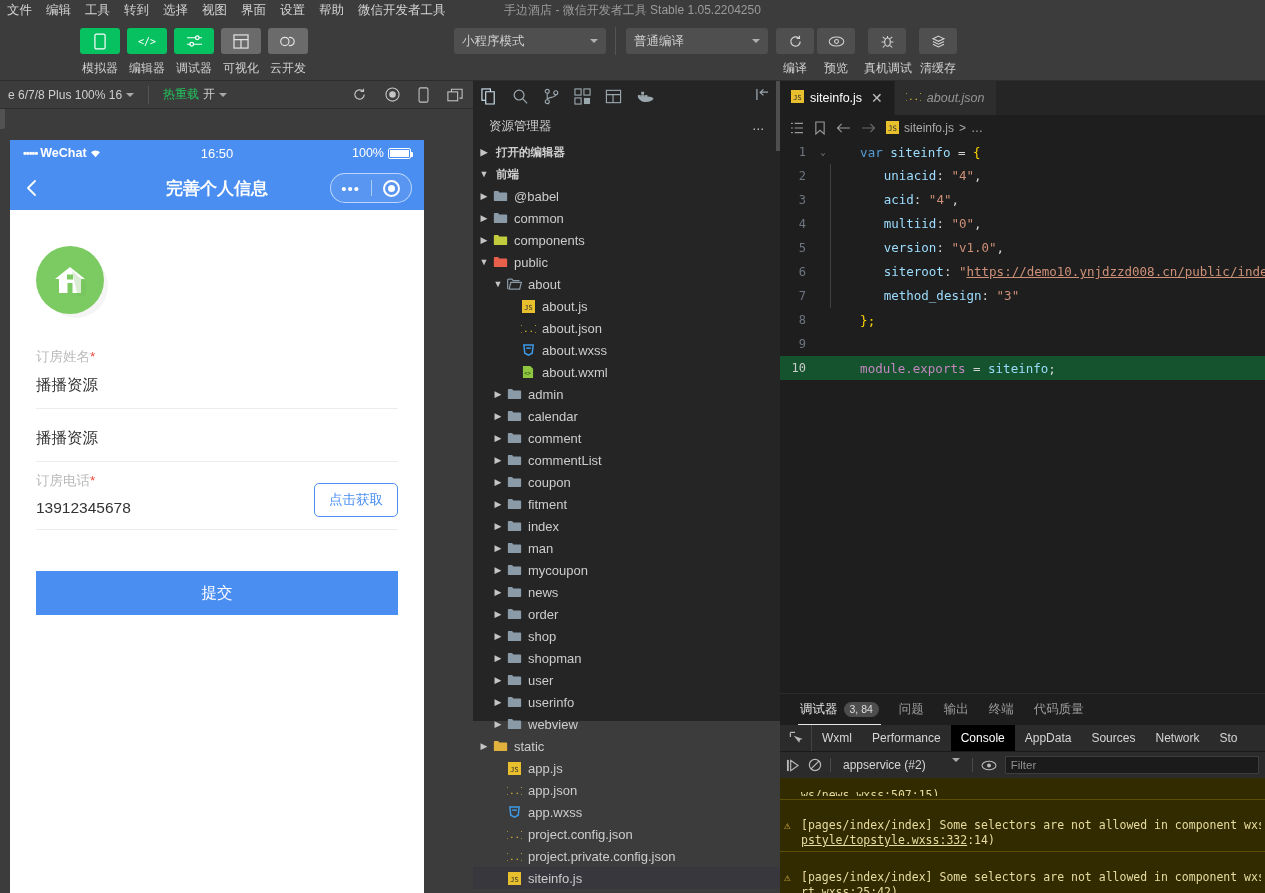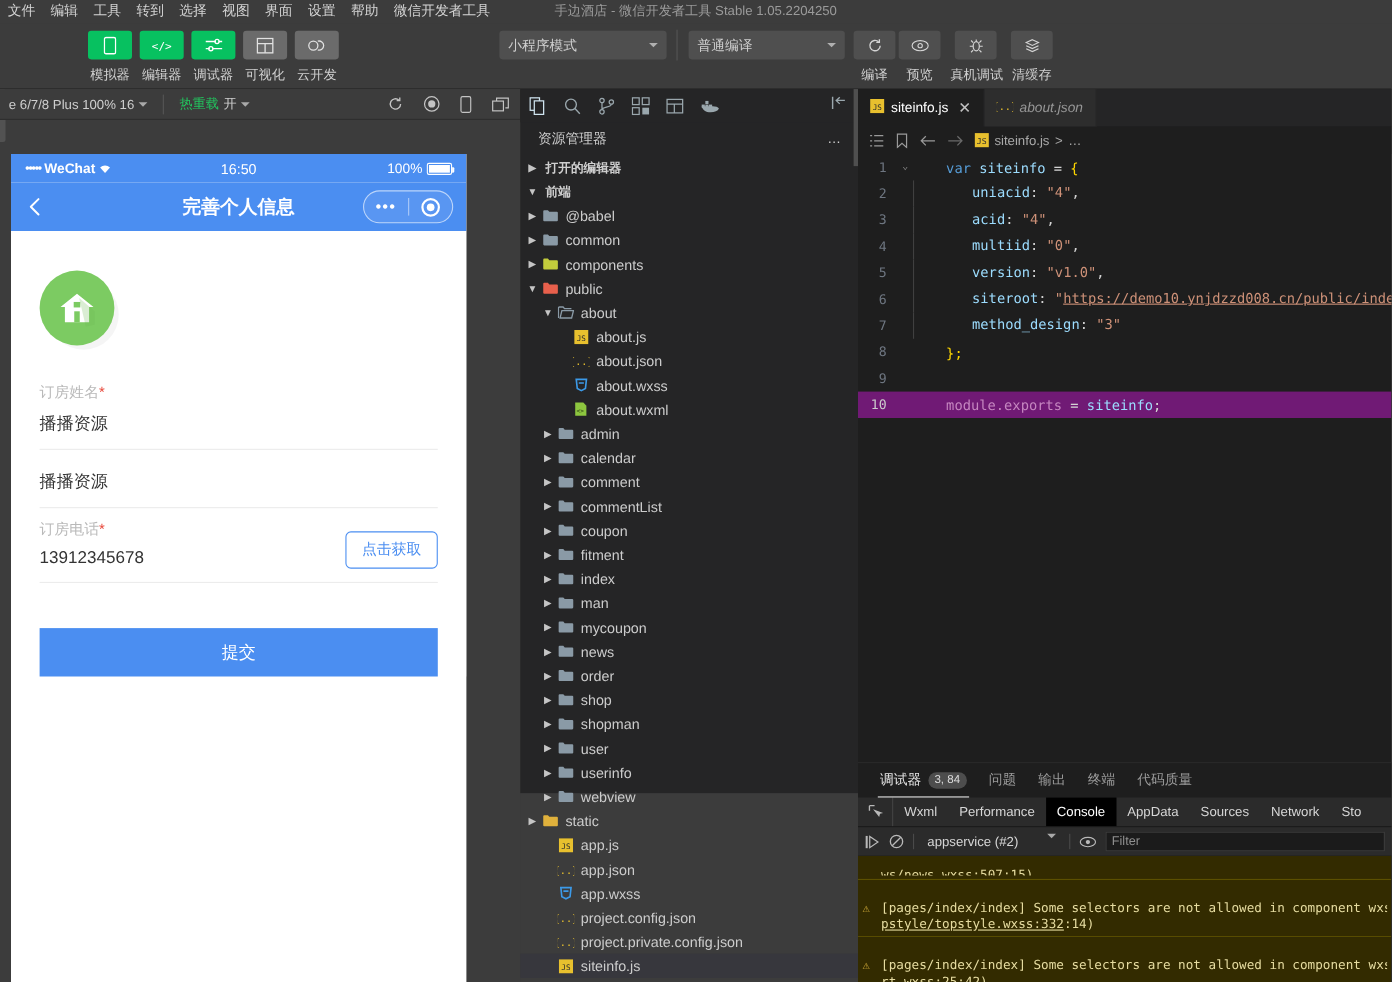--- a/index.html
+++ b/index.html
@@ -202,21 +202,21 @@
   }
   .tab .close { font-size: 14px; color: #c0c0c0; margin-left: 3px; }
   .tab.preview .tname { font-style: italic; }
   .breadcrumb {
     height: 25px; background: #1e1e1e; display: flex; align-items: center;
     gap: 10px; padding: 0 10px; font-size: 12px; color: #a9a9a9;
   }
   .bc-path { display: flex; align-items: center; gap: 5px; }
   .code { position: relative; font-family: "DejaVu Sans Mono", monospace; font-size: 12.5px; }
   .cline { height: 24px; display: flex; align-items: center; white-space: pre; }
-  .cline.current { background: #701a75; }
+  .cline.current { background: #14532d; }
   .lnum {
     width: 36px; flex: 0 0 36px; text-align: right; padding-right: 10px;
     color: #6e7681; font-size: 12px;
   }
   .cline.current .lnum { color: #cccccc; }
   .fold { width: 14px; flex: 0 0 14px; color: #8a8a8a; font-size: 9px; text-align: center; }
   .guide { display: inline-block; width: 1px; height: 24px; background: #404040; vertical-align: middle; }
   .ctext { padding-left: 0; }
   .kw { color: #569cd6; }
   .var { color: #9cdcfe; }

